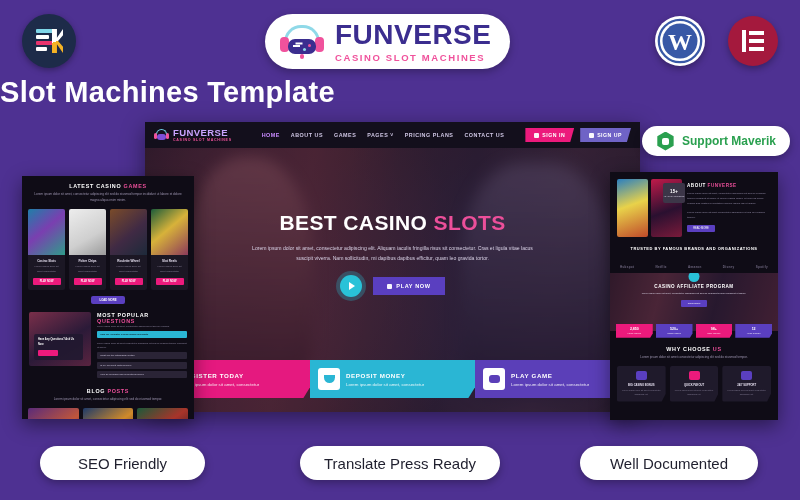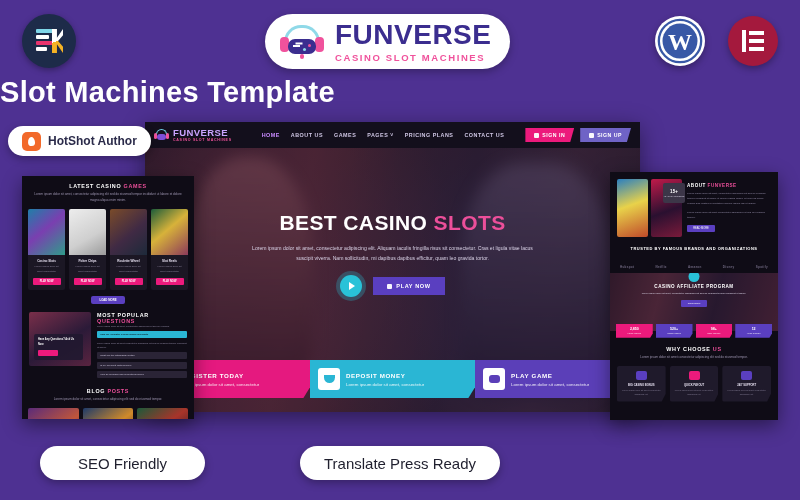--- a/index.html
+++ b/index.html
@@ -328,23 +328,23 @@
     <span class="bar"></span>
     <span class="rows">
         <span></span>
         <span></span>
         <span></span>
       </span>
   </div>
 
   <h1 class="main-title">Slot Machines Template</h1>
 
-  <div class="side-pill left">
-    <span class="fire-ico"></span>
-    <span class="lbl">HotShot Author</span>
+  <div class="side-pill right">
+    <span class="hex-ico"></span>
+    <span class="lbl">Support Maverik</span>
   </div>
 
   <div class="left-mock">
     <div class="sec-head">
       <div class="sec-t"><span>LATEST CASINO </span><span class="pk">GAMES</span></div>
       <div class="sec-d">Lorem ipsum dolor sit amet, consectetur adipiscing elit sed do eiusmod tempor incididunt ut labore et dolore magna aliqua enim minim.</div>
     </div>
     <div class="game-grid">
       <div class="game-card">
         <div class="game-thumb g1"></div>
@@ -584,14 +584,15 @@
         <div class="feat-tx">
           <span class="feat-tt">PLAY GAME</span>
           <span class="feat-ds">Lorem ipsum dolor sit amet, consectetur</span>
         </div>
       </div>
     </div>
   </div>
 
   <div class="bot-pill p1">SEO Friendly</div>
   <div class="bot-pill p2">Translate Press Ready</div>
+  <div class="bot-pill p3">Well Documented</div>
 
 </div>
 
 </body></html>

